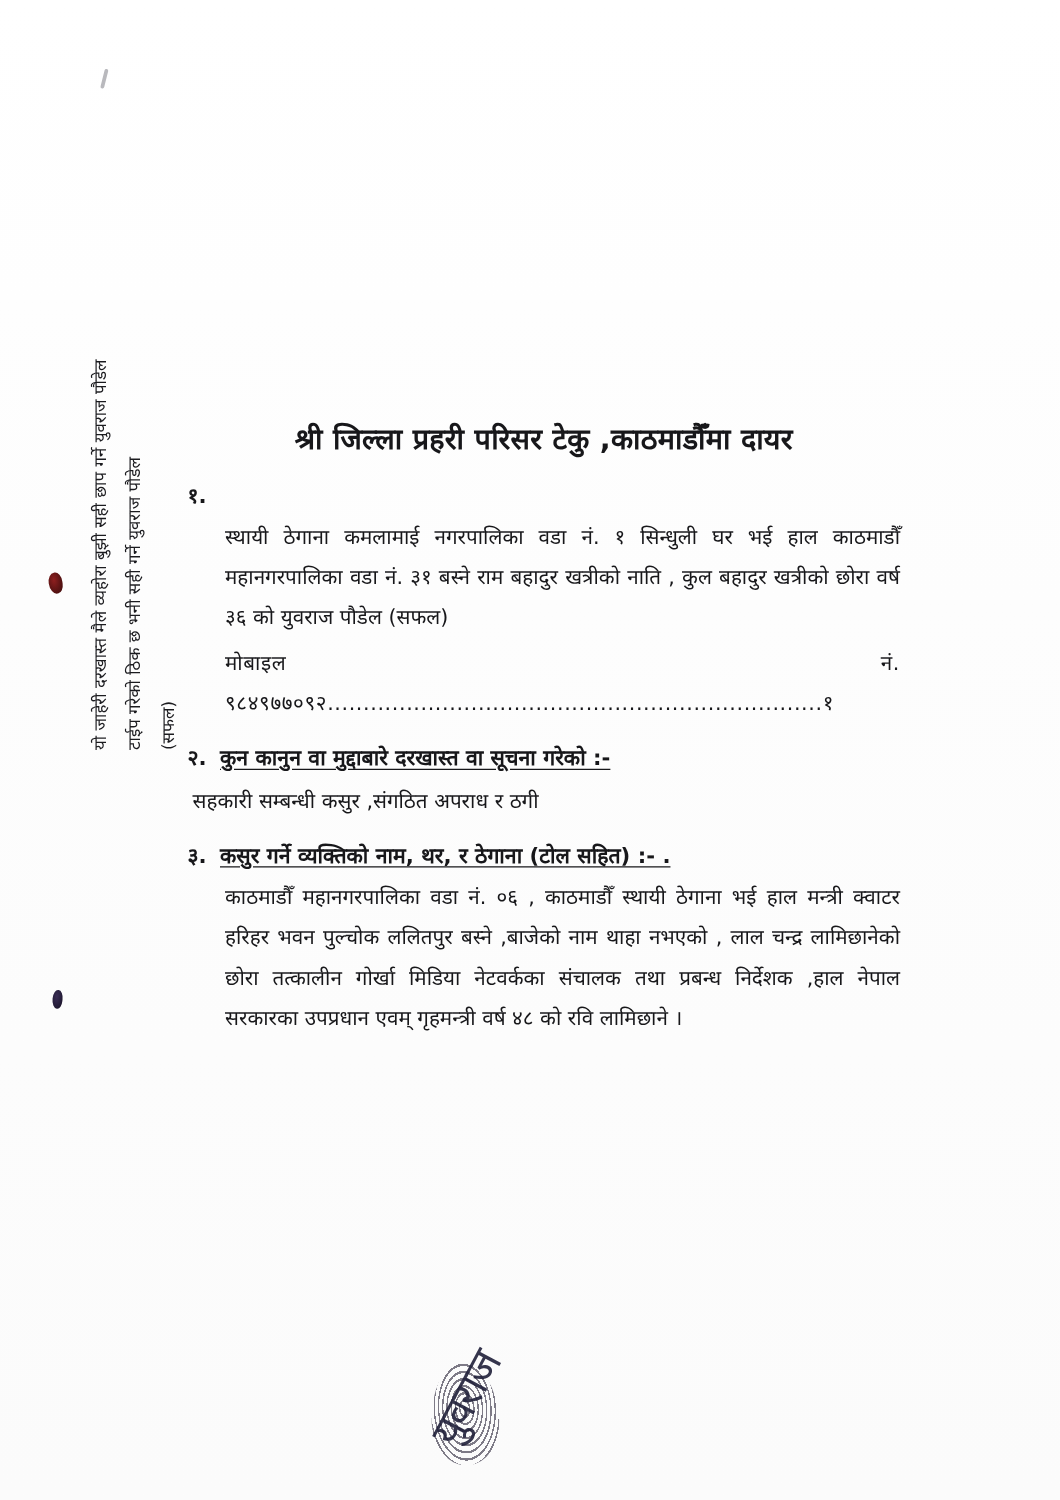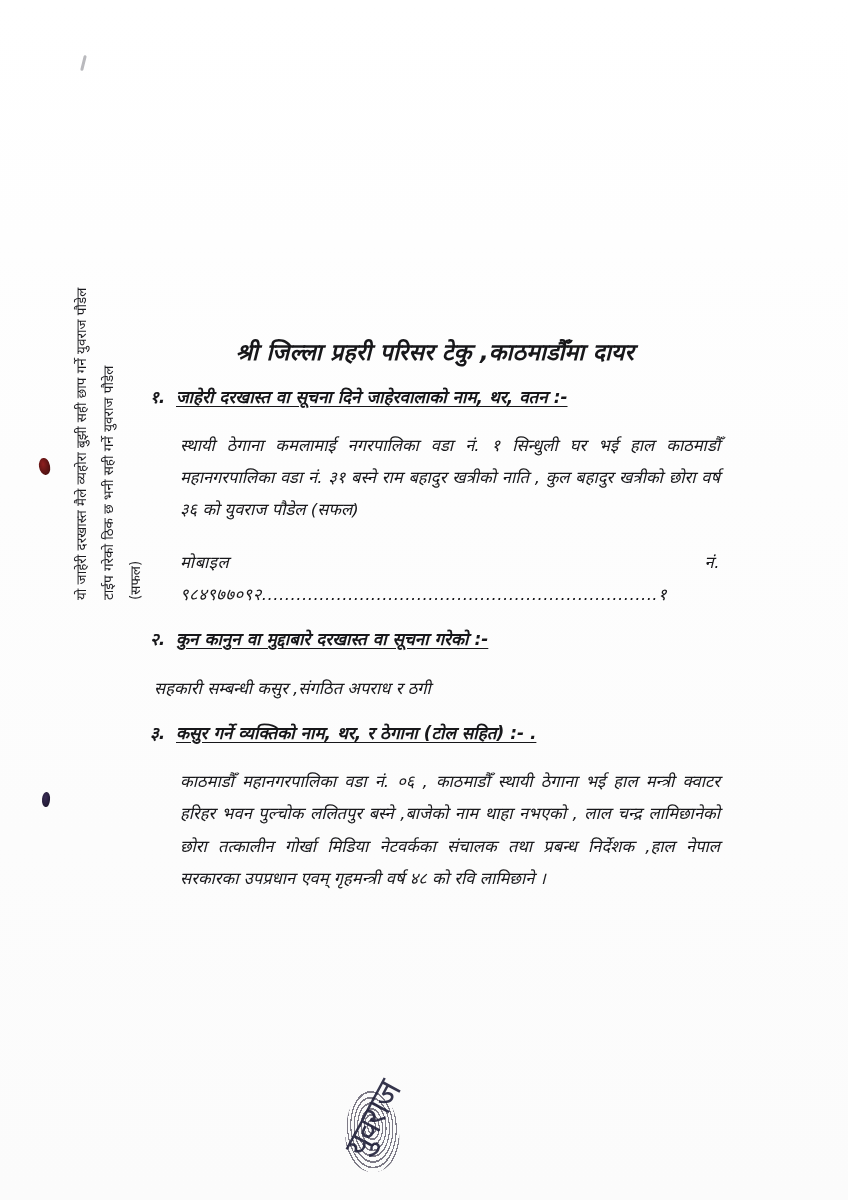--- a/index.html
+++ b/index.html
@@ -23,21 +23,20 @@
     inset: 0;
     background: linear-gradient(180deg, #ffffff 0%, #fdfdfd 40%, #fbfbfb 100%);
     pointer-events: none;
   }
   .doc-body {
     position: absolute;
     left: 150px;
     top: 335px;
     width: 570px;
     color: #17171a;
-    font-style: italic;
   }
   .title {
     text-align: center;
     font-weight: bold;
     font-size: 23px;
     line-height: 1.55;
     letter-spacing: 0.2px;
     margin-bottom: 14px;
   }
   .title .line2 {
@@ -59,21 +58,21 @@
     font-weight: bold;
   }
   .item-head-text {
     text-decoration: underline;
     text-underline-offset: 3px;
   }
   .para {
     font-size: 16.5px;
     line-height: 1.95;
     text-align: justify;
-    margin-top: 20px;
+    margin-top: 4px;
   }
   .para.indent {
     padding-left: 30px;
   }
   .para.noindent {
     padding-left: 4px;
   }
   .dots {
     letter-spacing: 0.5px;
   }
@@ -173,21 +172,20 @@
 
   <div class="doc-body">
 
     <div class="title">
       <span>श्री  जिल्ला प्रहरी परिसर टेकु ,काठमाडौँमा दायर</span>
     </div>
 
     <div class="item">
       <div class="item-head">
         <span class="item-num">१.</span>
-        <span class="item-head-text">जाहेरी दरखास्त वा सूचना दिने जाहेरवालाको नाम, थर, वतन :-</span>
       </div>
       <div class="para indent">स्थायी ठेगाना      कमलामाई नगरपालिका वडा नं. १  सिन्धुली   घर भई हाल काठमाडौँ  महानगरपालिका वडा नं. ३१ बस्ने   राम बहादुर खत्रीको नाति , कुल बहादुर खत्रीको छोरा     वर्ष ३६ को    युवराज पौडेल (सफल)</div>
       <div class="para indent dots">मोबाइल नं. ९८४९७७०९२.....................................................................१</div>
     </div>
 
     <div class="item gap-md">
       <div class="item-head">
         <span class="item-num">२.</span>
         <span class="item-head-text">कुन कानुन वा मुद्दाबारे दरखास्त वा सूचना गरेको :-</span>
       </div>

